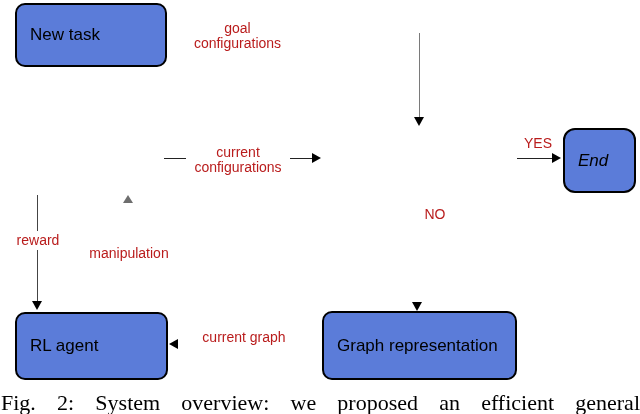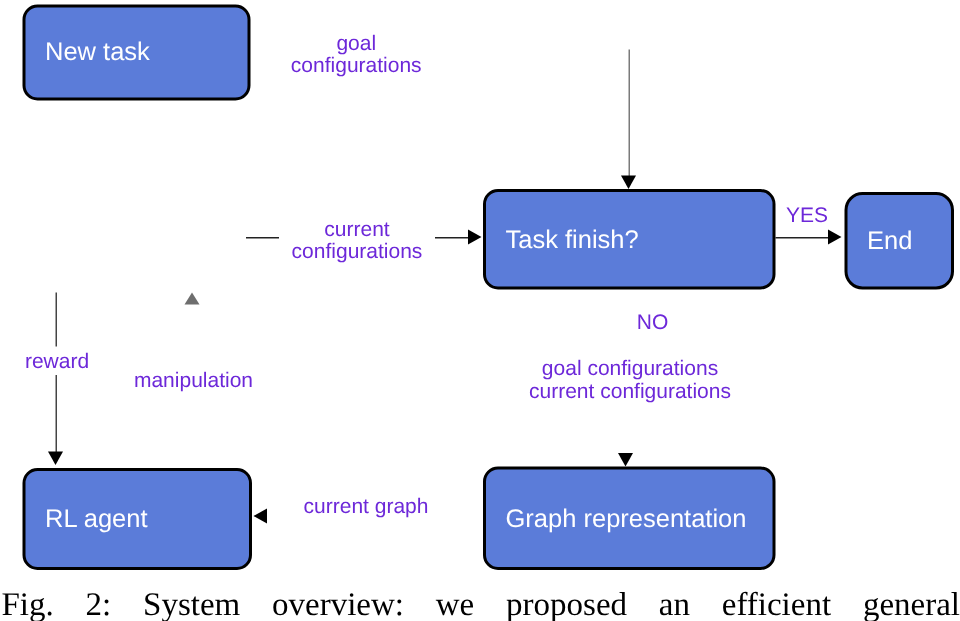--- a/index.html
+++ b/index.html
@@ -18,29 +18,29 @@
   }
   .node{
     position:absolute;
     background:var(--node-fill);
     border:2px solid var(--node-border);
     border-radius:10px;
     box-sizing:border-box;
     display:flex;
     align-items:center;
     font-size:17px;
-    color:#ffffff;
+    color:#000000;
     padding-left:13px;
     z-index:2;
   }
   .edge-label{
     position:absolute;
     font-size:14px;
     line-height:15px;
-    color:#6d28d9;
+    color:#b91c1c;
     text-align:center;
     z-index:2;
   }
   .edge-label.bg{background:#ffffff;}
   .line{position:absolute;background:var(--arrow);z-index:1;}
   .line.muted{background:#7a7a7a;}
   .line.dark{background:#444444;}
   .ah{position:absolute;width:0;height:0;z-index:3;}
   .ah-right{border-top:5px solid transparent;border-bottom:5px solid transparent;border-left:9px solid #000;}
   .ah-left{border-top:5px solid transparent;border-bottom:5px solid transparent;border-right:9px solid #000;}
@@ -61,25 +61,22 @@
 </head>
 <body>
 
 <div id="canvas">
 
   <div class="node" style="left:15px;top:3px;width:152px;height:64px;">
     <span>New task</span>
   </div>
 
 
-  <div class="node" style="left:322px;top:126px;width:195px;height:67px;">
-    <span>Task finish?</span>
-  </div>
 
-  <div class="node" style="left:563px;top:128px;width:73px;height:65px;border-radius:12px;">
+  <div class="node" style="left:563px;top:128px;width:73px;height:65px;border-radius:12px;font-style:italic;">
     <span>End</span>
   </div>
 
   <div class="node" style="left:15px;top:312px;width:153px;height:68px;">
     <span>RL agent</span>
   </div>
 
   <div class="node" style="left:322px;top:311px;width:195px;height:69px;align-items:center;">
     <span>Graph representation</span>
   </div>
@@ -109,24 +106,20 @@
 
   <div class="edge-label bg" style="left:186px;top:143px;width:104px;padding:2px 0;">
     <div>current</div>
     <div>configurations</div>
   </div>
 
   <div class="edge-label" style="left:520px;top:136px;width:36px;">YES</div>
 
   <div class="edge-label" style="left:418px;top:207px;width:34px;">NO</div>
 
-  <div class="edge-label" style="left:340px;top:238px;width:160px;">
-    <div>goal configurations</div>
-    <div>current configurations</div>
-  </div>
 
   <div class="edge-label bg" style="left:13px;top:231px;width:50px;padding:2px 0;">reward</div>
 
   <div class="edge-label" style="left:86px;top:246px;width:86px;">manipulation</div>
 
   <div class="edge-label" style="left:194px;top:330px;width:100px;">
     <div>current graph</div>
   </div>
 
   <div class="caption">Fig. 2: System overview: we proposed an efficient general</div>

